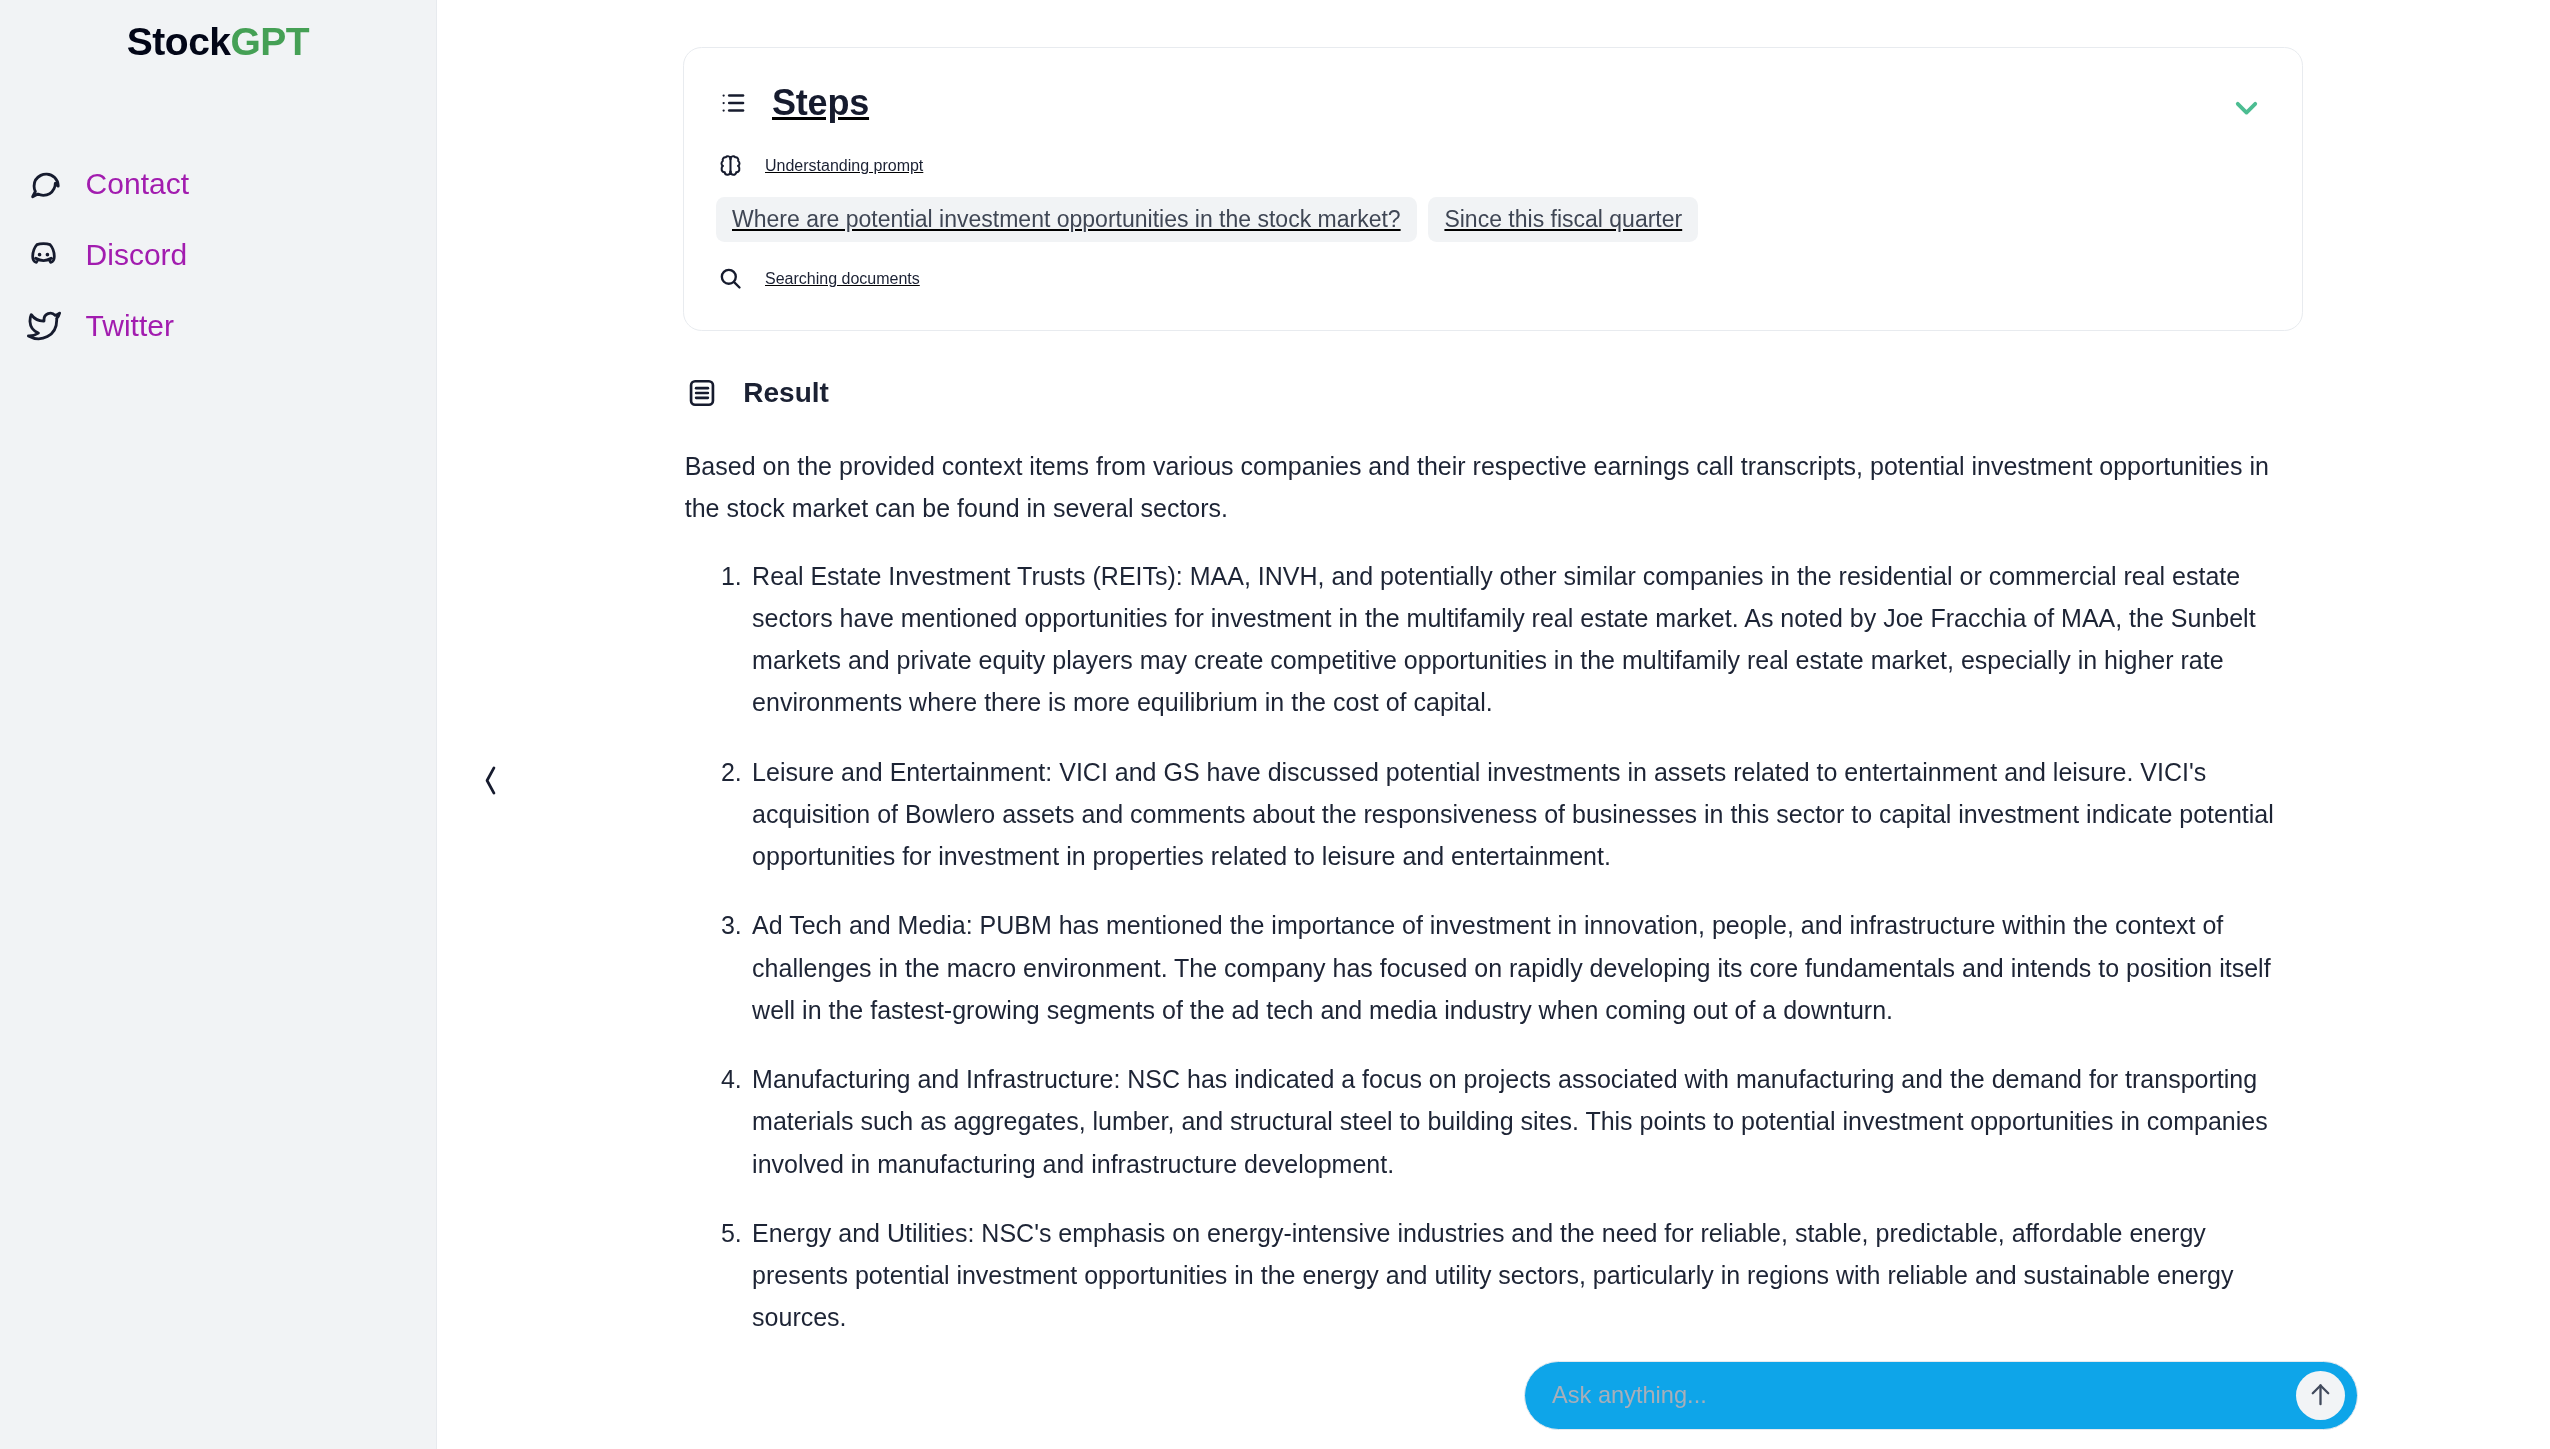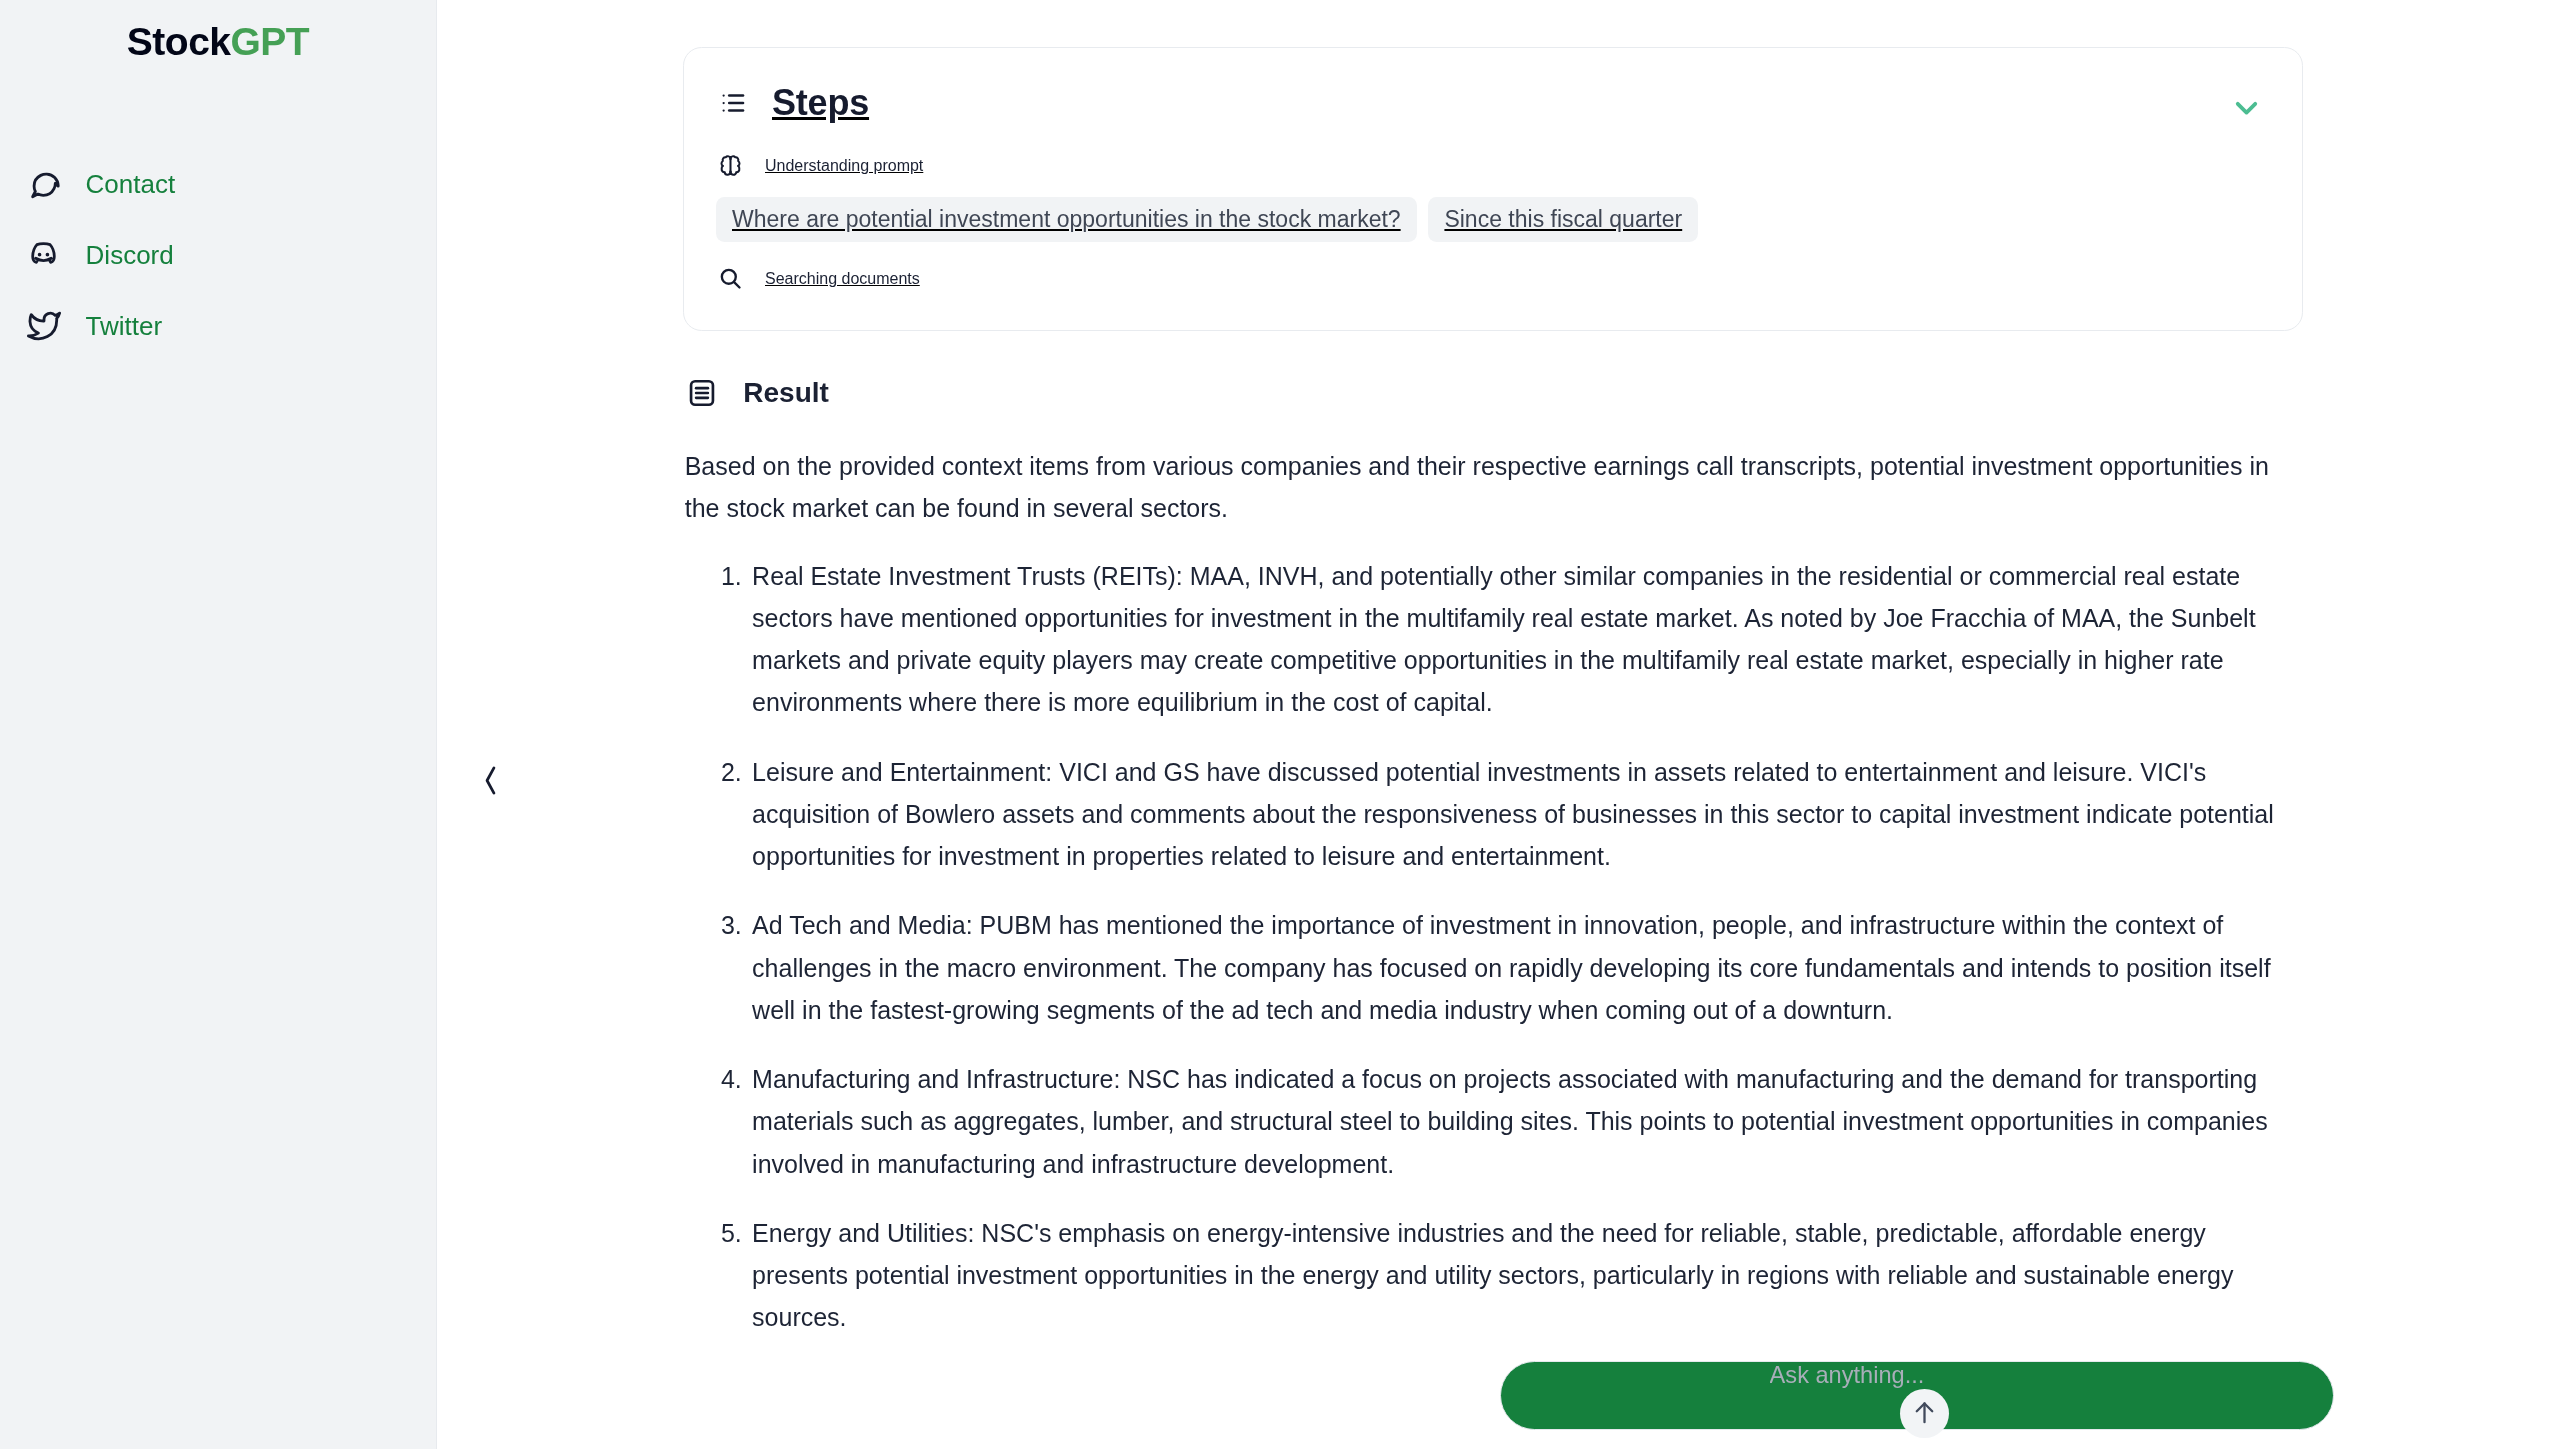--- a/index.html
+++ b/index.html
@@ -64,22 +64,22 @@
     width: 37px;
     height: 37px;
     display: flex;
     align-items: center;
     justify-content: center;
     color: #161b2e;
     flex-shrink: 0;
   }
   .nav-item .nav-icon svg { display: block; }
   .nav-item .nav-label {
-    font-size: 26px;
-    color: #15803d;
+    font-size: 30px;
+    color: #a21caf;
     line-height: 1;
     white-space: nowrap;
   }
 
   
   .collapse-handle {
     position: absolute;
     left: 473px;
     top: 758px;
     width: 34px;
@@ -223,32 +223,31 @@
   }
   .result-list li {
     margin-bottom: 27px;
     padding-left: 3.4px;
   }
   .result-list li::marker { color: #1d2435; }
 
   
   .composer {
     position: absolute;
-    left: 1063px;
+    left: 1087px;
     top: 1361px;
     width: 834px;
     height: 69px;
-    background: #15803d;
+    background: #0ea5e9;
     border: 1.7px solid #e5e9ee;
     border-radius: 35px;
     display: flex;
     align-items: center;
     padding: 0 11.8px 0 27px;
     z-index: 10;
-    flex-direction: column;
   }
   .composer input {
     flex: 1;
     border: none;
     outline: none;
     background: transparent;
     font-family: "Liberation Sans", sans-serif;
     font-size: 23.6px;
     color: #1d2435;
     height: 100%;

